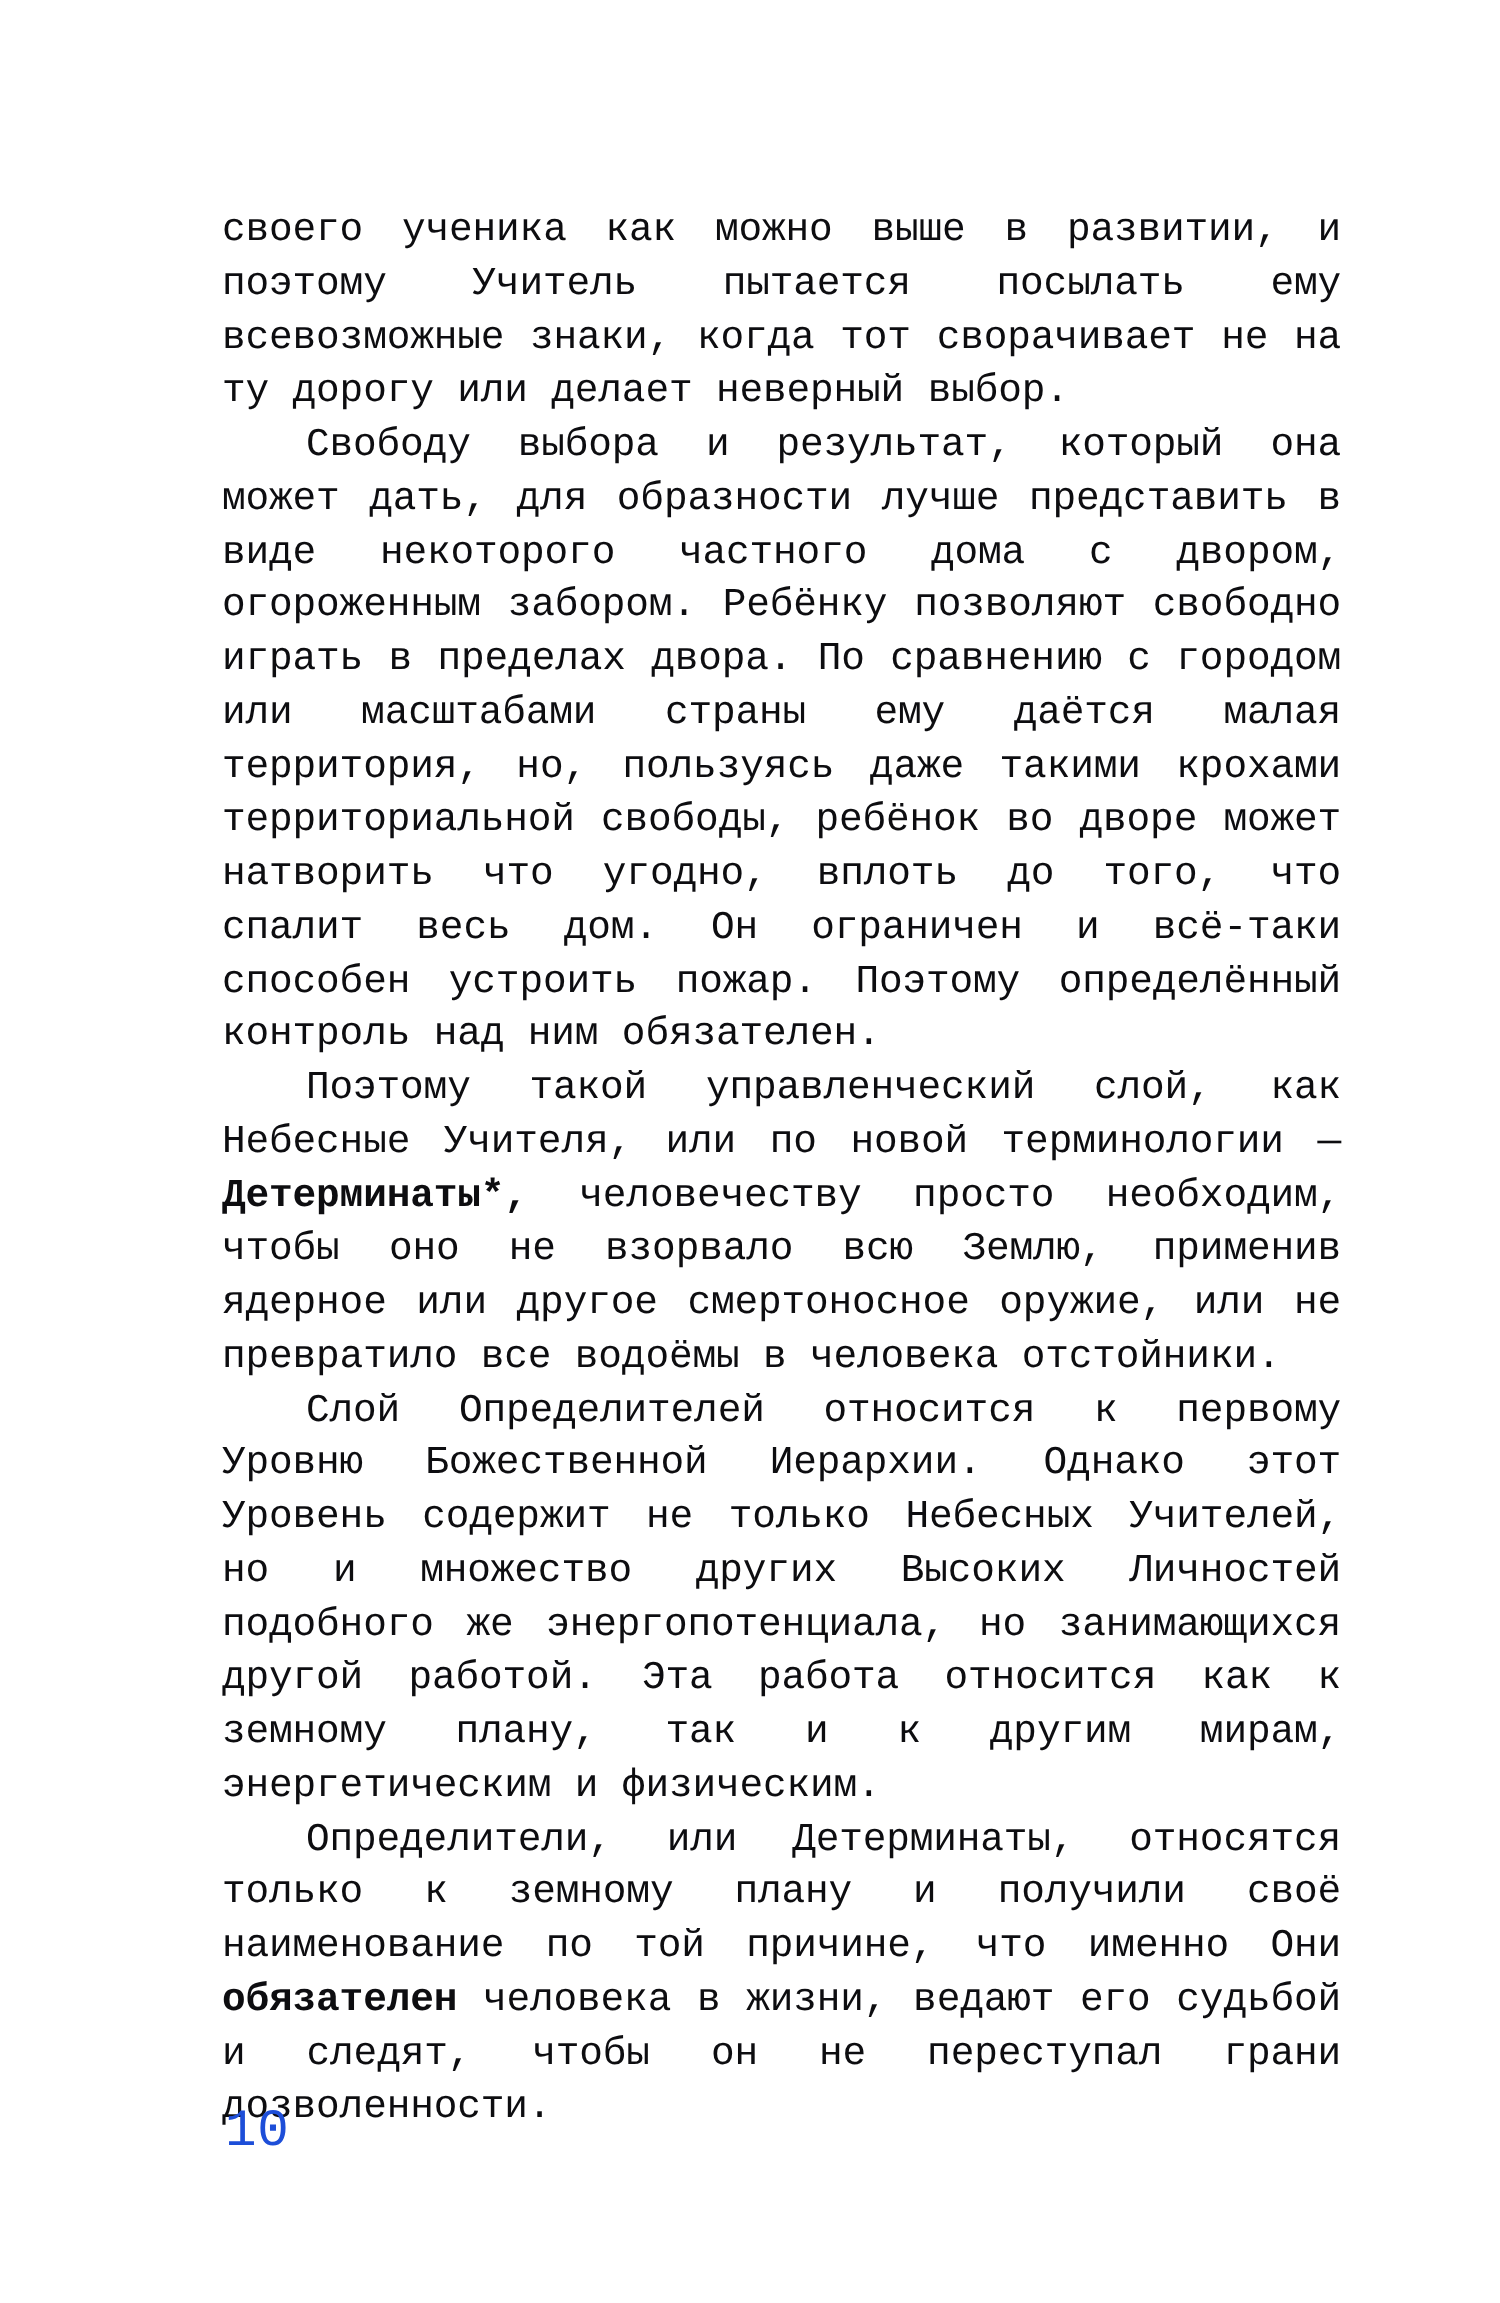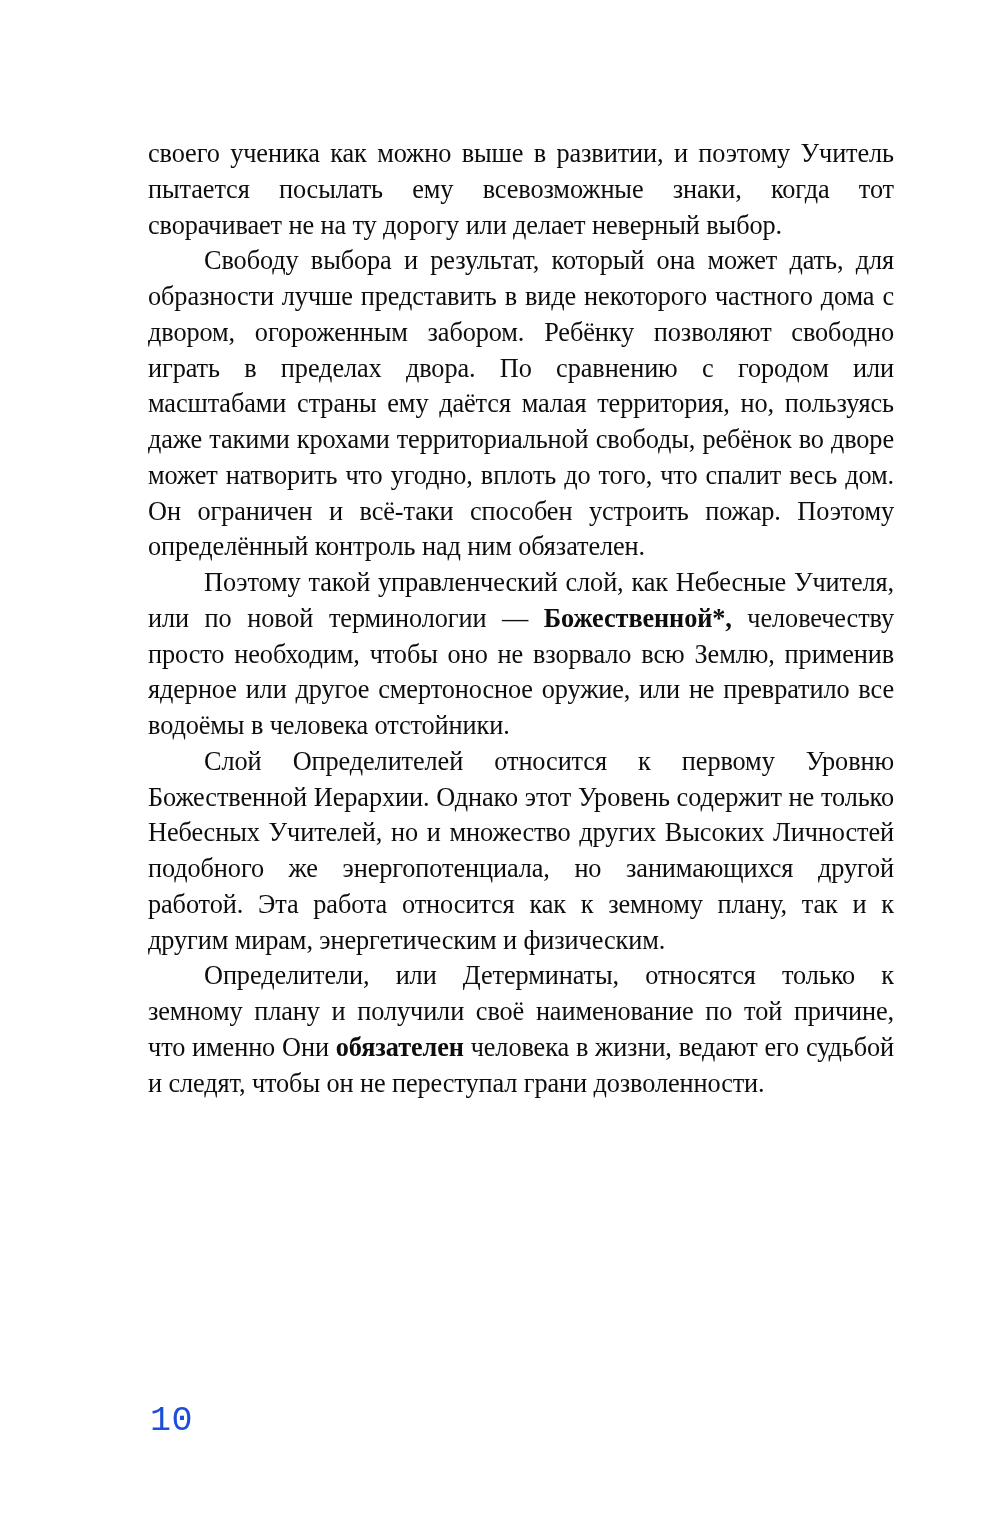--- a/index.html
+++ b/index.html
@@ -36,20 +36,21 @@
     padding: 0;
     text-align: justify;
     text-justify: inter-word;
     text-indent: 56px;
     font-size: 26.3px;
     line-height: 35.75px;
     letter-spacing: -0.1px;
     word-spacing: 0px;
     hyphens: manual;
     color: #0d0d10;
+    font-family: Liberation Mono, monospace;
   }
 
   
   .para.continuation {
     text-indent: 0;
   }
 
   .para b,
   .para strong {
     font-weight: 700;
@@ -67,20 +68,20 @@
   }
 </style>
 </head>
 <body>
 
 <div class="page">
 
   <div class="text-block" id="text-block">
       <p class="para continuation"><span>своего ученика как можно выше в развитии, и поэтому Учитель пытается посылать ему всевозможные знаки, когда тот сворачивает не на ту дорогу или делает неверный выбор.</span></p>
       <p class="para"><span>Свободу выбора и результат, который она может дать, для образности лучше представить в виде некоторого частного дома с двором, огороженным забором. Ребёнку позволяют свободно играть в пределах двора. По сравнению с городом или масштабами страны ему даётся малая территория, но, пользуясь даже такими крохами территориальной свободы, ребёнок во дворе может натворить что угодно, вплоть до того, что спалит весь дом. Он ограничен и всё-таки способен устроить пожар. Поэтому определённый контроль над ним обязателен.</span></p>
-      <p class="para"><span>Поэтому такой управленческий слой, как Небесные Учителя, или по новой терминологии — </span><b>Божественной*,</b><span> человечеству просто необходим, чтобы оно не взорвало всю Землю, применив ядерное или другое смертоносное оружие, или не превратило все водоёмы в человека отстойники.</span></p>
+      <p class="para"><span>Поэтому такой управленческий слой, как Небесные Учителя, или по новой терминологии — </span><b>Детерминаты*,</b><span> человечеству просто необходим, чтобы оно не взорвало всю Землю, применив ядерное или другое смертоносное оружие, или не превратило все водоёмы в человека отстойники.</span></p>
       <p class="para"><span>Слой Определителей относится к первому Уровню Божественной Иерархии. Однако этот Уровень содержит не только Небесных Учителей, но и множество других Высоких Личностей подобного же энергопотенциала, но занимающихся другой работой. Эта работа относится как к земному плану, так и к другим мирам, энергетическим и физическим.</span></p>
       <p class="para"><span>Определители, или Детерминаты, относятся только к земному плану и получили своё наименование по той причине, что именно Они </span><b>обязателен</b><span> человека в жизни, ведают его судьбой и следят, чтобы он не переступал грани дозволенности.</span></p>
     </div>
 
   <div class="page-number">10</div>
 
 </div>
 
 </body></html>

